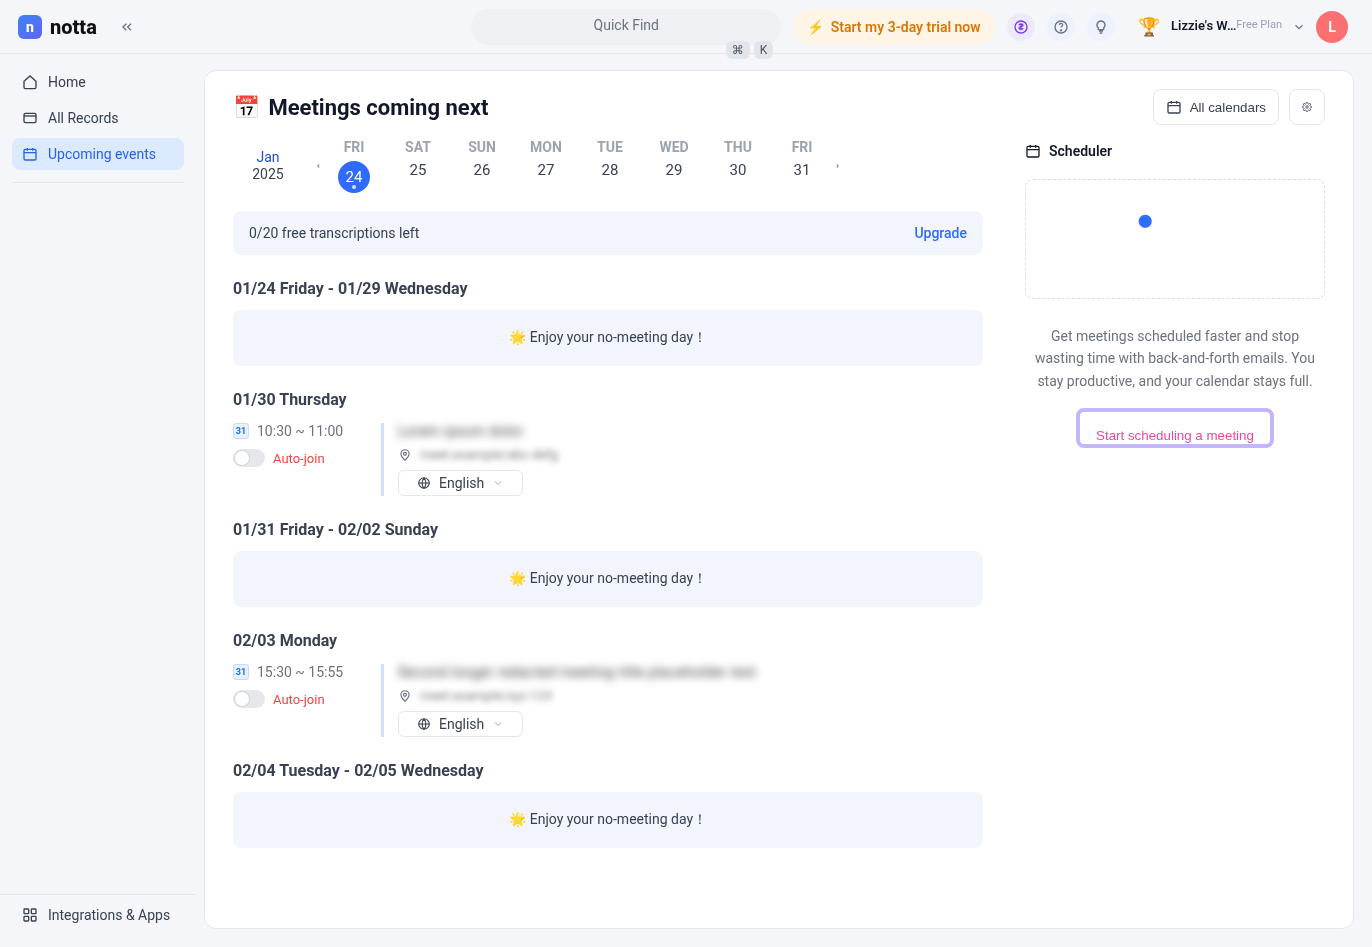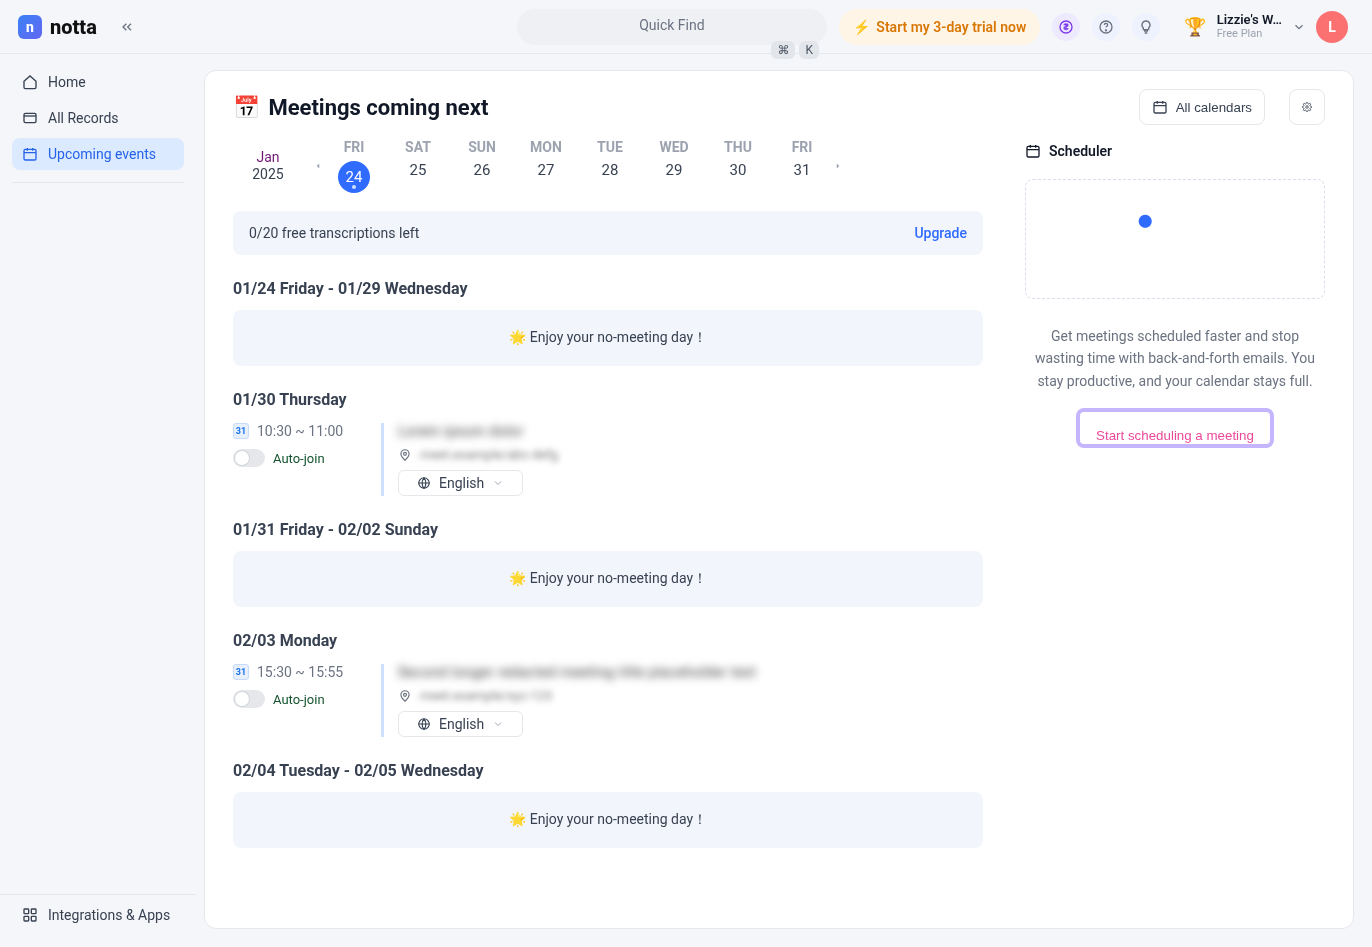--- a/index.html
+++ b/index.html
@@ -63,21 +63,21 @@
     height:36px;border-radius:18px;background:#fff5e6;color:#d97706;font-weight:600;padding:0 14px;display:flex;align-items:center;gap:6px;font-size:14px;
   }
   .circ-ico{
     width:28px;height:28px;border-radius:50%;background:#eef2ff;display:flex;align-items:center;justify-content:center;color:#6b7280;
   }
   .circ-dollar{background:#ede9fe;color:#7c3aed}
   .user{
     display:flex;align-items:center;gap:10px;padding:2px 8px;border-radius:18px;
   }
   .trophy{color:#f59e0b;font-size:18px;margin-left:4px}
-  .user-meta{display:flex;flex-direction:column;line-height:1.1}
+  .user-meta{display:flex;line-height:1.1}
   .user-name{font-weight:600;font-size:13px}
   .user-plan{font-size:11px;color:var(--muted2)}
   .avatar{width:32px;height:32px;border-radius:50%;background:#fb7171;color:#fff;display:flex;align-items:center;justify-content:center;font-weight:700}
 
   
   .body{flex:1;display:flex;min-height:0}
   .sidebar{
     width:196px;padding:12px 12px;display:flex;flex-direction:column;gap:4px;
   }
   .nav-item{
@@ -92,32 +92,32 @@
   
   .main{
     flex:1;padding:16px 18px 18px 8px;min-width:0;
   }
   .card{
     background:#fff;border-radius:12px;border:1px solid var(--border);
     height:100%;display:flex;flex-direction:column;padding:18px 28px;overflow:auto;
   }
   .header-row{display:flex;align-items:center;gap:12px}
   .page-title{font-size:22px;font-weight:700;display:flex;align-items:center;gap:8px}
-  .header-row .rt-actions{margin-left:auto;display:flex;gap:24px}
+  .header-row .rt-actions{margin-left:auto;display:flex;gap:10px}
   .btn{height:36px;border:1px solid var(--border);background:#fff;border-radius:8px;padding:0 12px;display:flex;align-items:center;gap:8px;color:#374151}
   .btn.icon-only{width:36px;justify-content:center}
 
   .content{display:flex;gap:42px;margin-top:14px}
   .col-left{flex:1;min-width:0}
   .col-right{width:300px;flex:none}
 
   
   .strip{display:flex;align-items:center;gap:4px}
   .month{width:70px;text-align:center;line-height:1.2}
-  .month .m{font-size:14px;color:#701a75}
+  .month .m{font-size:14px;color:#1d4ed8}
   .month .y{font-size:14px;color:#374151}
   .nav-arrow{width:22px;height:40px;display:flex;align-items:center;justify-content:center;color:#9ca3af}
   .days{display:flex;gap:22px}
   .day{width:42px;text-align:center}
   .day .dow{font-size:14px;color:#9ca3af;font-weight:700}
   .day .num{margin-top:6px;font-size:15px;color:#374151}
   .day.active .num{
     width:32px;height:32px;border-radius:50%;background:#2f6bff;color:#fff;display:inline-flex;align-items:center;justify-content:center;position:relative;
   }
   .day.active .num::after{content:"";position:absolute;bottom:4px;left:50%;transform:translateX(-50%);width:4px;height:4px;border-radius:50%;background:#cfe0ff}
@@ -132,21 +132,21 @@
   .range{font-weight:700;color:#374151;margin-top:24px;font-size:16px}
   .nomeet{
     margin-top:12px;background:var(--pale);border-radius:8px;height:56px;display:flex;align-items:center;justify-content:center;color:#374151;
   }
 
   
   .meeting{margin-top:14px;display:flex;gap:18px}
   .m-left{width:130px}
   .m-time{display:flex;align-items:center;gap:8px;color:#6b7280;font-size:14px}
   .gcal{width:16px;height:16px;border-radius:3px;background:#e8f0fe;border:1px solid #c6dafc;display:inline-flex;align-items:center;justify-content:center;font-size:9px;color:#1a73e8;font-weight:700}
-  .toggle-row{display:flex;align-items:center;gap:8px;margin-top:10px;color:#14532d;font-size:13px}
+  .toggle-row{display:flex;align-items:center;gap:8px;margin-top:10px;color:#ef4444;font-size:13px}
   .toggle{width:32px;height:18px;border-radius:9px;background:#e5e7eb;position:relative}
   .toggle::after{content:"";position:absolute;top:2px;left:2px;width:14px;height:14px;border-radius:50%;background:#fff;box-shadow:0 0 0 1px #d1d5db}
   .m-right{border-left:3px solid #cfe0ff;padding-left:14px;flex:1}
   .blur-line{filter:blur(4px);color:#333;letter-spacing:0.5px}
   .blur-small{filter:blur(3px);color:#777;font-size:13px}
   .meta-line{display:flex;align-items:center;gap:8px;color:#6b7280;margin-top:8px;font-size:13px}
   .lang-pill{display:inline-flex;align-items:center;gap:8px;border:1px solid var(--border);border-radius:6px;padding:4px 18px;color:#374151;margin-top:8px}
 
   
   .sched-head{display:flex;align-items:center;gap:8px;color:#111827;font-weight:600;margin-top:4px}

